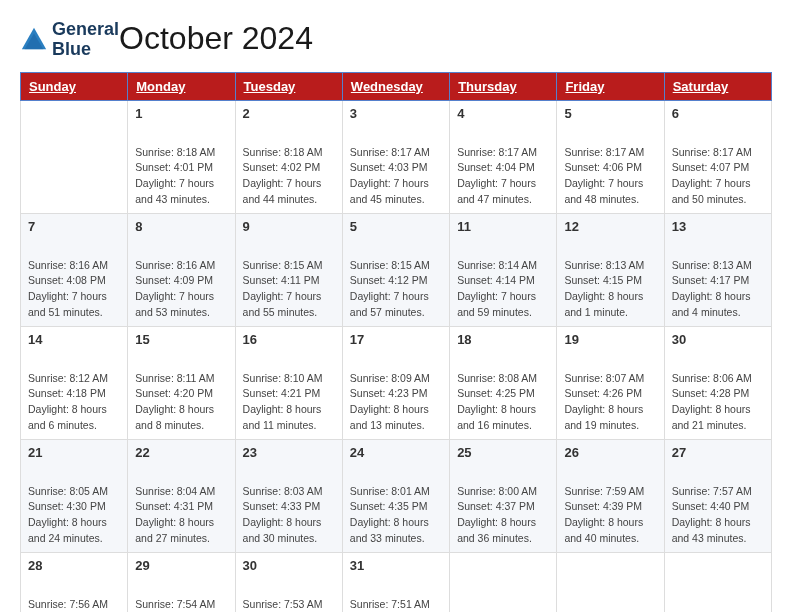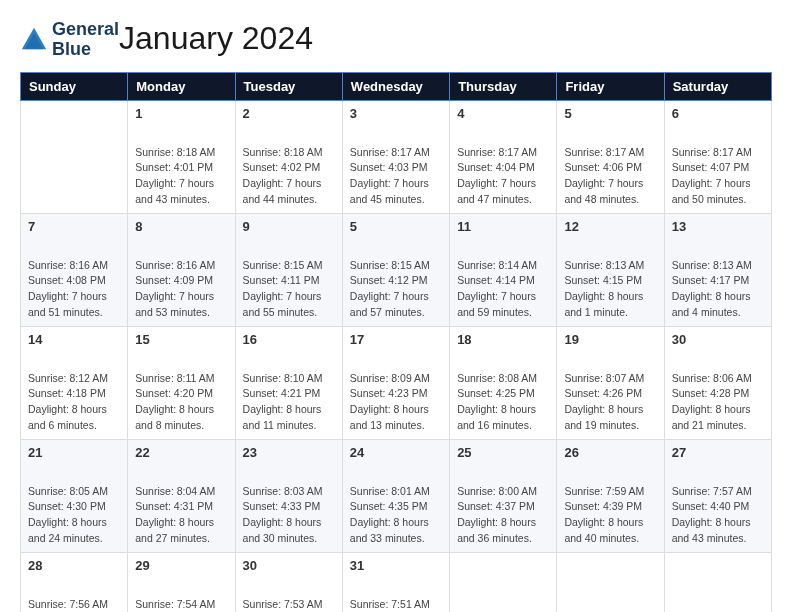--- a/index.html
+++ b/index.html
@@ -82,39 +82,40 @@
     .empty-cell {
       background: #f9f9f9;
     }
     tr:nth-child(even) td {
       background-color: #f5f7fa;
     }
     tr:nth-child(odd) td {
       background-color: #fff;
     }
     .calendar thead tr th {
-      background-color: #0f172a;
+      background-color: #b91c1c;
+      text-decoration: underline;
     }
   </style>
 </head>
 <body>
 
 <div class="header">
   <div class="logo">
     <svg class="logo-icon" viewBox="0 0 30 30" xmlns="http://www.w3.org/2000/svg">
       <polygon points="15,2 28,25 2,25" fill="#2a7fc1"></polygon>
       <polygon points="15,8 25,25 5,25" fill="#1a5fa0" opacity="0.5"></polygon>
     </svg>
     <div class="logo-text">
       <span>General</span>
       <span>Blue</span>
     </div>
   </div>
   <div class="title-block">
-    <div class="month-title">January 2024</div>
+    <div class="month-title">October 2024</div>
   </div>
 </div>
 
 <table class="calendar">
   <thead>
     <tr>
     <th>Sunday</th>
         <th>Monday</th>
         <th>Tuesday</th>
         <th>Wednesday</th>

